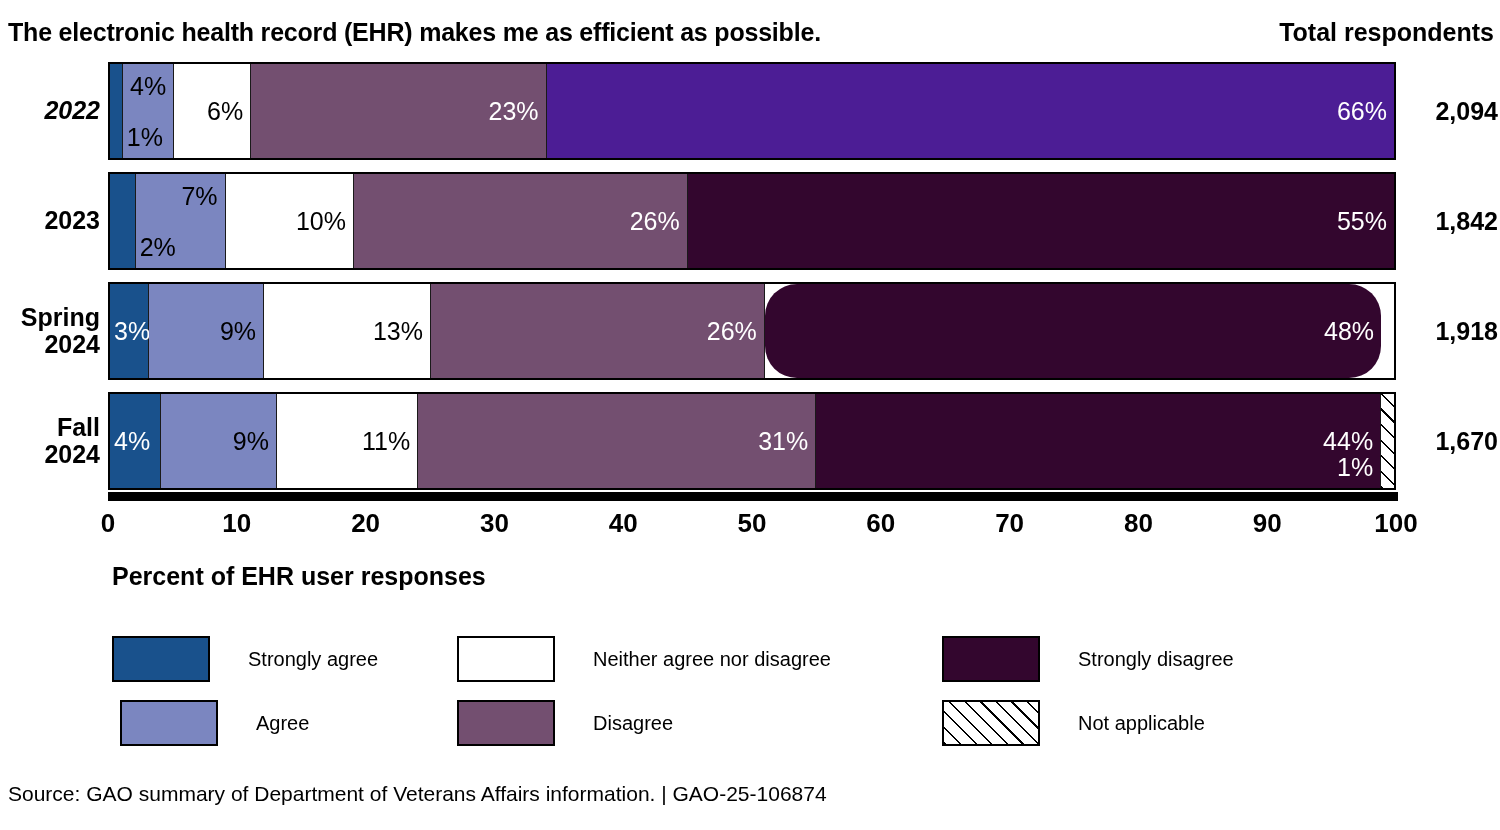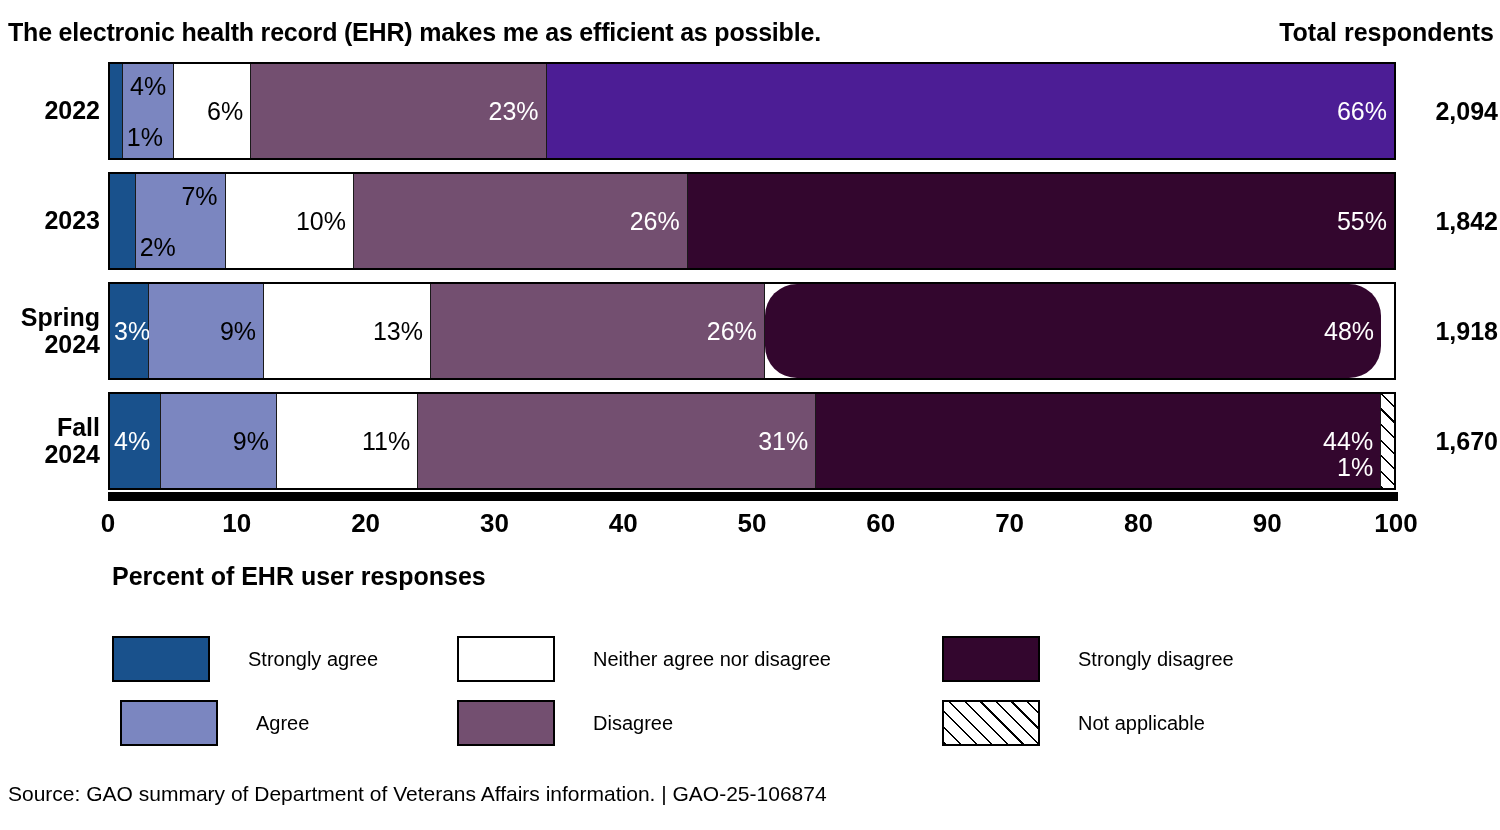--- a/index.html
+++ b/index.html
@@ -97,21 +97,21 @@
 </head>
 <body>
 
 <div class="chart-root">
 
   <div class="title">The electronic health record (EHR) makes me as efficient as possible.</div>
   <div class="total-header">Total respondents</div>
 
   <div id="cats">
       <div class="catwrap" style="top: 62px; height: 98px;">
-        <div style="text-align: right;">2022</div>
+        <div style="text-align: right; font-style: italic;">2022</div>
       </div>
       <div class="catwrap" style="top: 172px; height: 98px; align-items: center;">
         <div style="text-align: right;">2023</div>
       </div>
       <div class="catwrap" style="top: 282px; height: 98px;">
         <div style="text-align: right;">
           <div>Spring</div>
           <div>2024</div>
         </div>
       </div>

